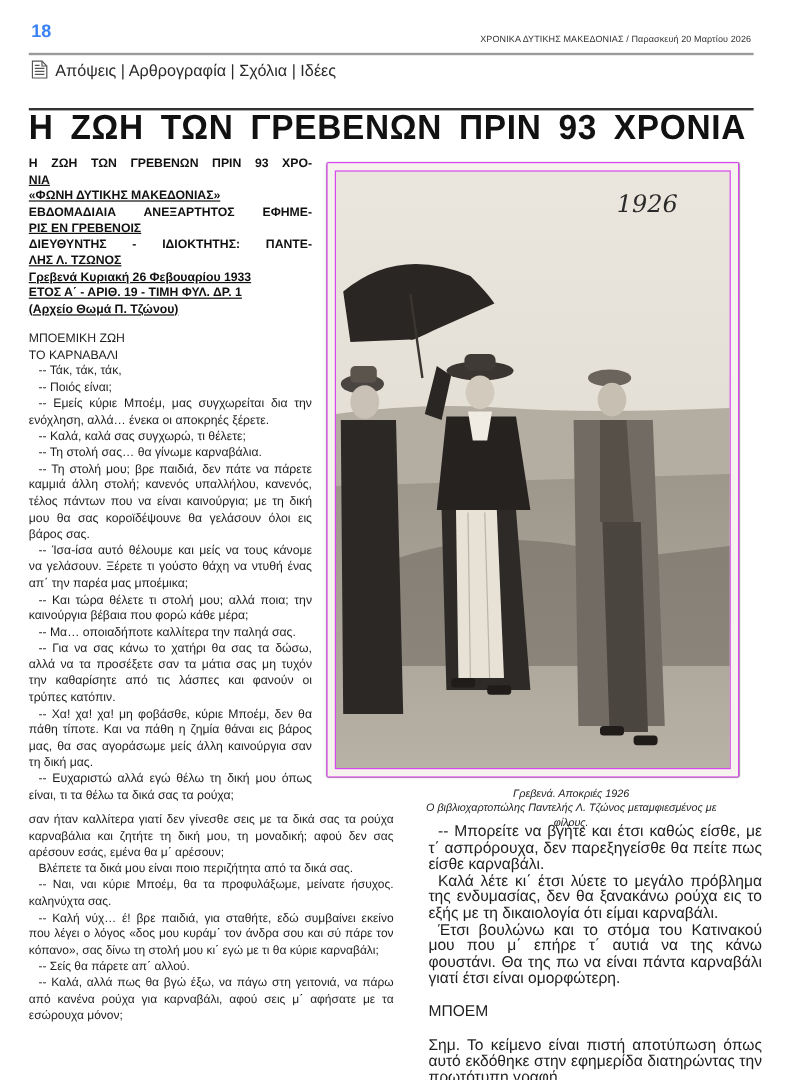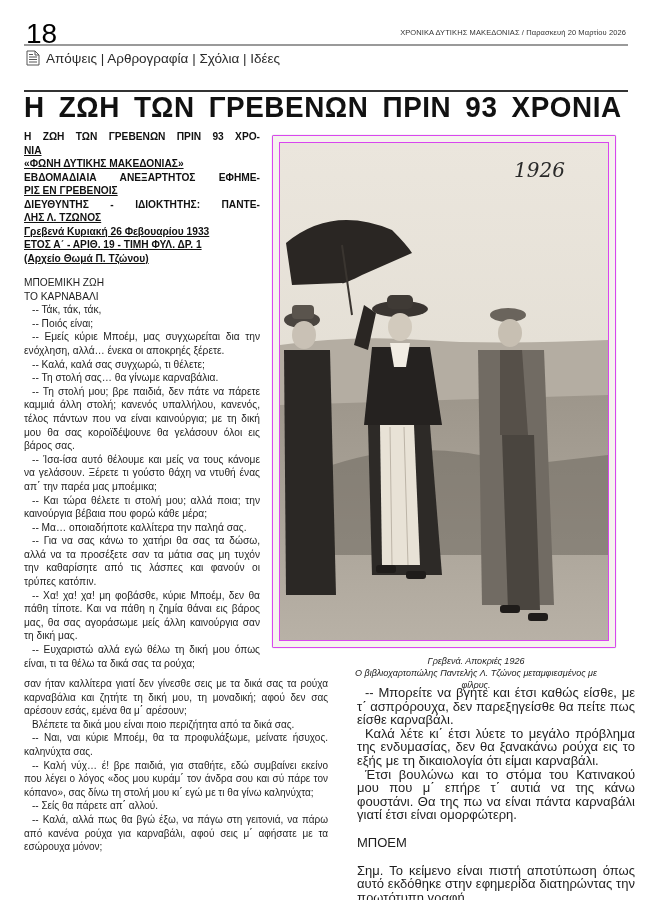--- a/index.html
+++ b/index.html
@@ -1,18 +1,18 @@
 <!DOCTYPE html>
 <html><head>
 <meta charset="utf-8">
 <style>
   html, body { margin: 0; padding: 0; background: #ffffff; }
   body { width: 654px; height: 900px; position: relative; overflow: hidden;
          font-family: "Liberation Sans", sans-serif; color: #1a1a1a; }
-  .page-number { position: absolute; left: 26px; top: 18px; font-size: 28px; font-weight: normal; color: #000000; }
+  .page-number { position: absolute; left: 26px; top: 18px; font-size: 15px; font-weight: bold; color: #3b82f6; }
   .running-head { position: absolute; right: 28px; top: 28px; font-size: 7.5px; color: #333; letter-spacing: 0.1px; }
   .top-rule { position: absolute; left: 24px; right: 26px; top: 44px; height: 2px; background: #9a9a9a; }
   .section-bar { position: absolute; left: 26px; top: 50px; display: flex; align-items: center; font-size: 13.5px; color: #2a2a2a; }
   .section-bar .doc-icon { width: 14px; height: 16px; margin-right: 6px; display: inline-block; }
   .title-rule { position: absolute; left: 24px; right: 26px; top: 90px; height: 2px; background: #333; }
   .headline { position: absolute; left: 24px; top: 91px; width: 608px; font-size: 29px; font-weight: bold; color: #111;
               letter-spacing: 0.6px; word-spacing: 6px; white-space: nowrap; transform: scaleX(0.96); transform-origin: left; }
   .masthead { position: absolute; left: 24px; top: 130px; width: 236px; font-size: 10.2px; font-weight: bold; line-height: 13.5px; color: #111; }
   .masthead div { text-align: justify; text-align-last: justify; }
   .masthead div.nj { text-align-last: left; text-decoration: underline; }
@@ -139,21 +139,21 @@
 
 <div class="caption">
   <div>Γρεβενά.  Αποκριές 1926</div>
   <div>Ο βιβλιοχαρτοπώλης  Παντελής Λ. Τζώνος μεταμφιεσμένος με φίλους.</div>
 </div>
 
 <div class="body-wide">
   <p>σαν ήταν καλλίτερα γιατί δεν γίνεσθε σεις με τα δικά σας τα ρούχα καρναβάλια και ζητήτε τη δική μου, τη μοναδική; αφού δεν σας αρέσουν εσάς, εμένα θα μ΄ αρέσουν;</p>
   <p class="indent">Βλέπετε τα δικά μου είναι ποιο περιζήτητα από τα δικά σας.</p>
   <p class="indent">--  Ναι, ναι κύριε Μποέμ, θα τα προφυλάξωμε, μείνατε ήσυχος. καληνύχτα σας.</p>
-  <p class="indent">--   Καλή νύχ… έ! βρε παιδιά, για σταθήτε, εδώ συμβαίνει εκείνο που λέγει ο λόγος «δος μου κυράμ΄ τον άνδρα σου και σύ πάρε τον κόπανο», σας δίνω τη στολή μου κι΄ εγώ με τι θα γίνω καληνύχτα;</p>
+  <p class="indent">--   Καλή νύχ… έ! βρε παιδιά, για σταθήτε, εδώ συμβαίνει εκείνο που λέγει ο λόγος «δος μου κυράμ΄ τον άνδρα σου και σύ πάρε τον κόπανο», σας δίνω τη στολή μου κι΄ εγώ με τι θα κύριε καρναβάλι;</p>
   <p class="indent">--  Σείς θα πάρετε απ΄ αλλού.</p>
   <p class="indent">--  Καλά, αλλά πως θα βγώ έξω, να πάγω στη γειτονιά, να πάρω από κανένα ρούχα για καρναβάλι, αφού σεις μ΄ αφήσατε με τα εσώρουχα μόνον;</p>
 </div>
 
 <div class="body-right">
   <p class="indent">--   Μπορείτε να βγήτε και έτσι καθώς είσθε, με τ΄ ασπρόρουχα, δεν παρεξηγείσθε θα πείτε πως είσθε καρναβάλι.</p>
   <p class="indent">Καλά λέτε κι΄ έτσι λύετε το μεγάλο πρόβλημα της ενδυμασίας, δεν θα ξανακάνω ρούχα εις το εξής με τη δικαιολογία ότι είμαι καρναβάλι.</p>
   <p class="indent">Έτσι βουλώνω και το στόμα του Κατινακού μου που μ΄ επήρε τ΄ αυτιά να της κάνω φουστάνι. Θα της πω να είναι πάντα καρναβάλι γιατί έτσι είναι ομορφώτερη.</p>
   <div class="gap"></div>
   <p class="sub">ΜΠΟΕΜ</p>

